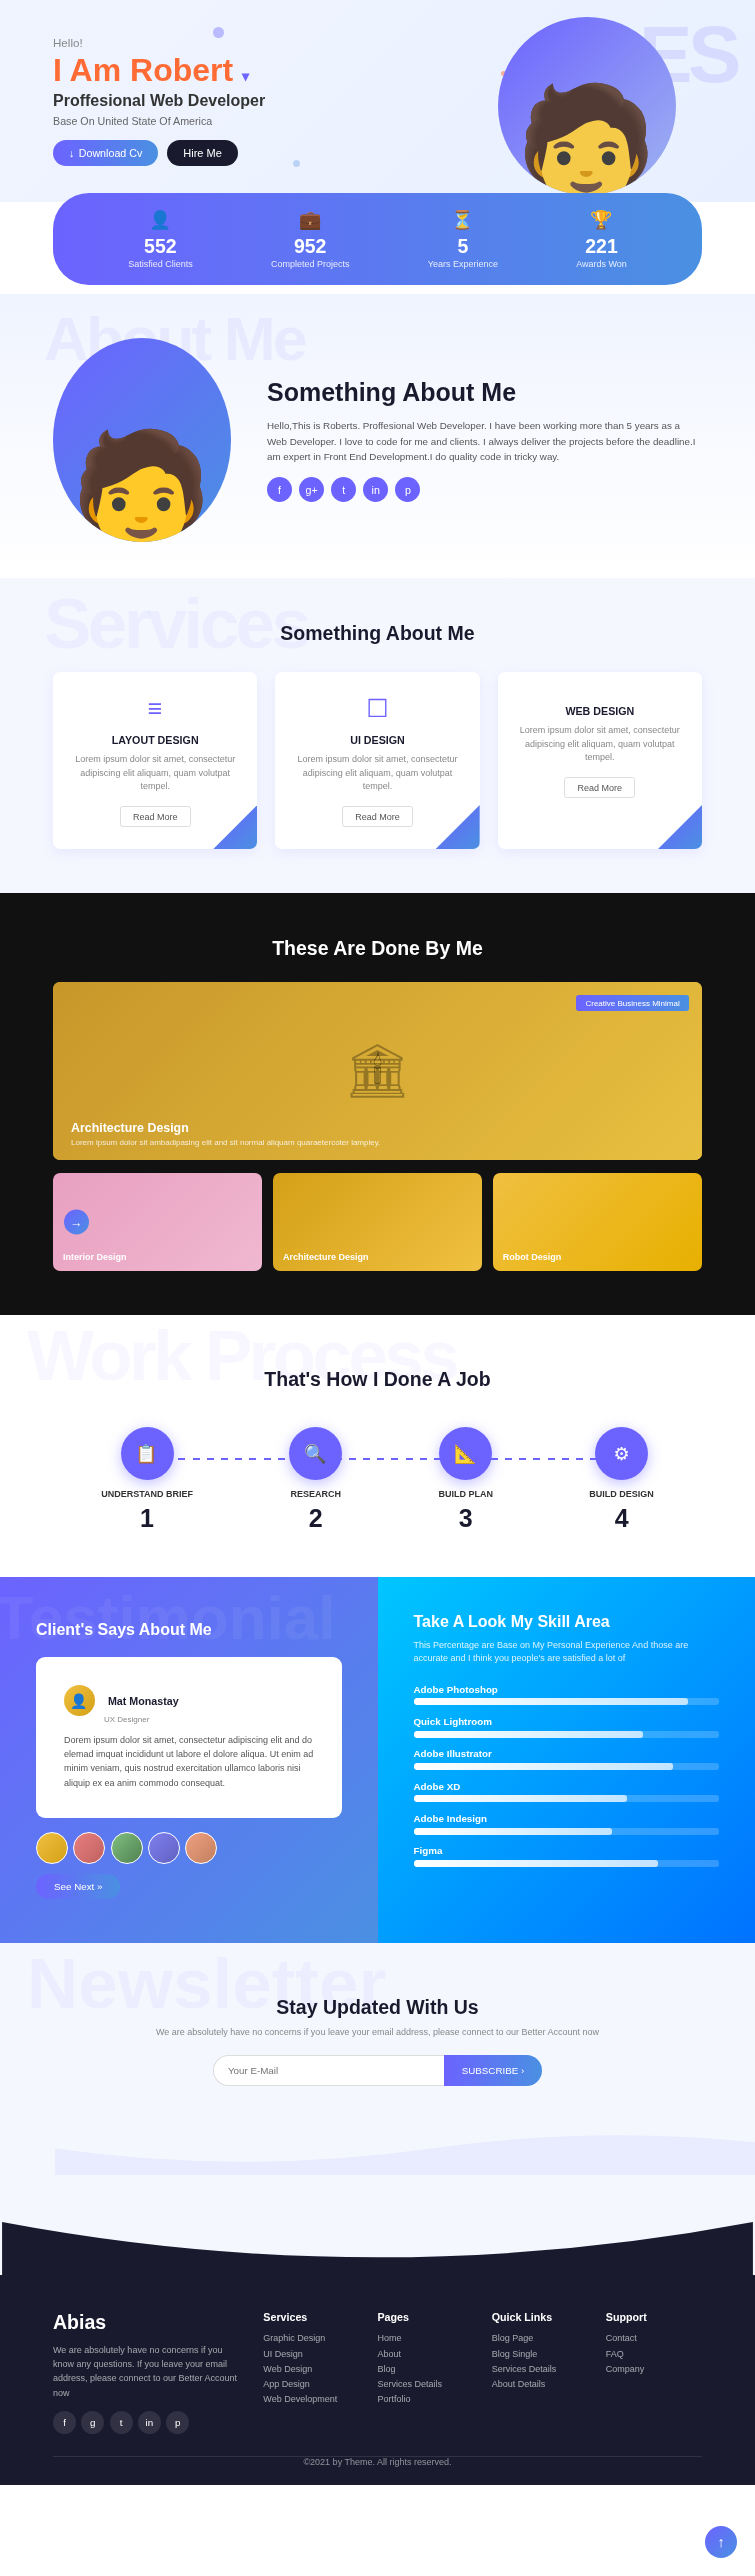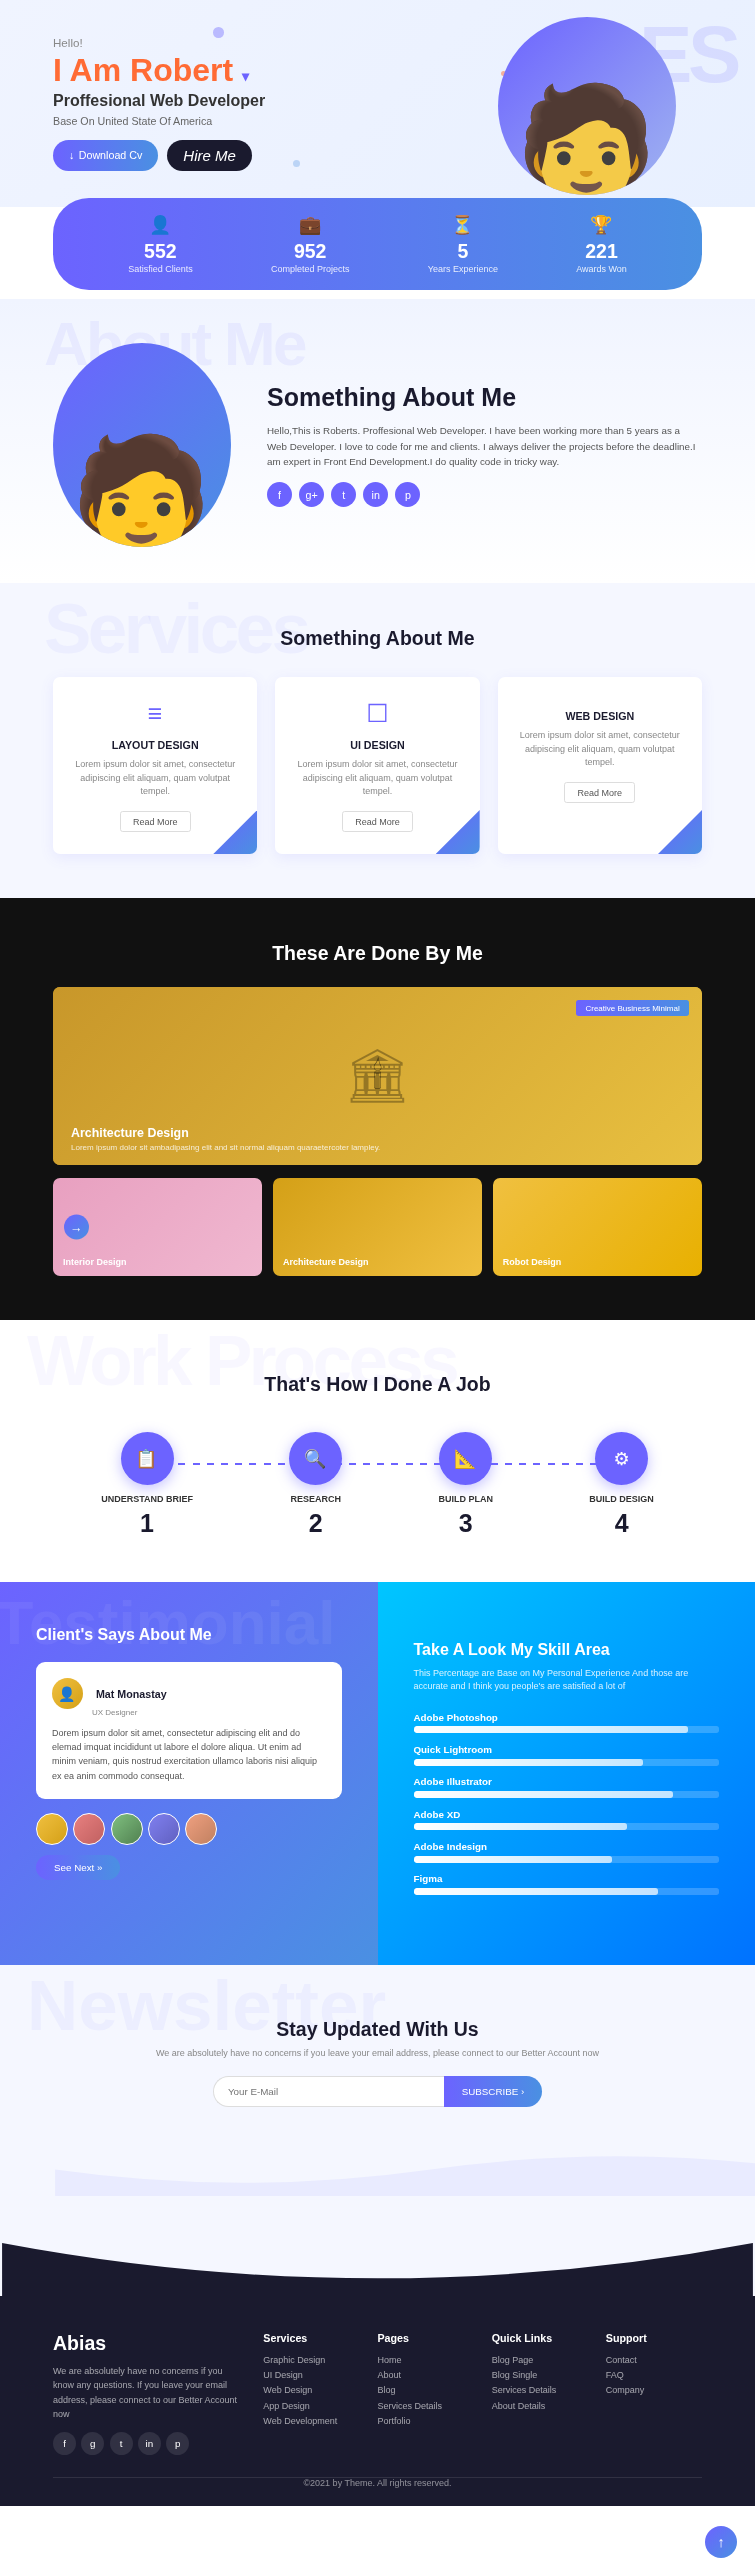--- a/index.html
+++ b/index.html
@@ -21,21 +21,21 @@
     .hero-location { font-size: 10.7px; color: #666; margin: 5.3px 0 12.4px; }
     .hero-btns { display: flex; gap: 9px; }
     .btn-download {
       background: linear-gradient(90deg, #6c63ff, #4a90e2);
       color: #fff; border: none; border-radius: 18px;
       padding: 7.1px 16px; font-size: 10.7px; cursor: pointer;
       display: flex; align-items: center; gap: 4.4px;
     }
     .btn-hire {
       background: #1a1a2e; color: #fff; border: none; border-radius: 18px;
-      padding: 7.1px 16px; font-size: 15px; cursor: pointer; font-style: italic;
+      padding: 7.1px 16px; font-size: 11px; cursor: pointer;
     }
     .hero-person {
       position: absolute; right: 53px; top: 0; width: 231px; height: 195px;
       display: flex; align-items: flex-end; justify-content: center;
     }
     .hero-bg-text {
       position: absolute; right: 18px; top: 9px;
       font-size: 80px; font-weight: 900; color: rgba(108,99,255,0.15);
       letter-spacing: -4.4px;
     }
@@ -202,21 +202,21 @@
       position: relative; overflow: hidden;
     }
     .test-bg-text {
       position: absolute; font-size: 62px; font-weight: 900;
       color: rgba(255,255,255,0.06); white-space: nowrap;
       pointer-events: none;
     }
     .test-title { font-size: 16px; font-weight: 700; color: #fff; margin-bottom: 18px; position: relative; z-index: 2; }
     .test-card {
       background: #fff; border-radius: 9px;
-      padding: 16px; margin-bottom: 13.3px;
+      padding: 28px; margin-bottom: 13.3px;
       position: relative; z-index: 2;
     }
     .test-avatar {
       width: 31px; height: 31px; border-radius: 50%;
       background: linear-gradient(135deg, #f0c040, #d4a017);
       display: inline-flex; align-items: center; justify-content: center;
       font-size: 14.2px; margin-right: 9px; vertical-align: middle;
     }
     .test-name { font-size: 10.7px; font-weight: 700; color: #1a1a2e; display: inline-block; vertical-align: middle; }
     .test-role { font-size: 8px; color: #888; display: block; margin-left: 40px; margin-top: -1.8px; }
@@ -233,21 +233,21 @@
     .avatar-5 { background: linear-gradient(135deg, #f0a080, #c08060); }
     .see-next-btn {
       background: linear-gradient(90deg, #6c63ff, #4a90e2);
       color: #fff; border: none; border-radius: 18px;
       padding: 7.1px 18px; font-size: 9.8px; cursor: pointer;
       position: relative; z-index: 2;
     }
 
     .skills-section {
       background: linear-gradient(135deg, #00c6ff, #0072ff);
-      padding: 59px 36px;
+      padding: 36px 36px;
       position: relative; overflow: hidden;
     }
     .skills-title { font-size: 16px; font-weight: 700; color: #fff; margin-bottom: 7.1px; }
     .skills-desc { font-size: 9px; color: rgba(255,255,255,0.85); margin-bottom: 18px; line-height: 1.5; }
     .skill-item { margin-bottom: 10.7px; }
     .skill-name { font-size: 9.8px; color: #fff; margin-bottom: 3.6px; font-weight: 600; }
     .skill-bar-bg {
       background: rgba(255,255,255,0.2); border-radius: 2.7px; height: 7.1px;
       position: relative; overflow: hidden;
     }

